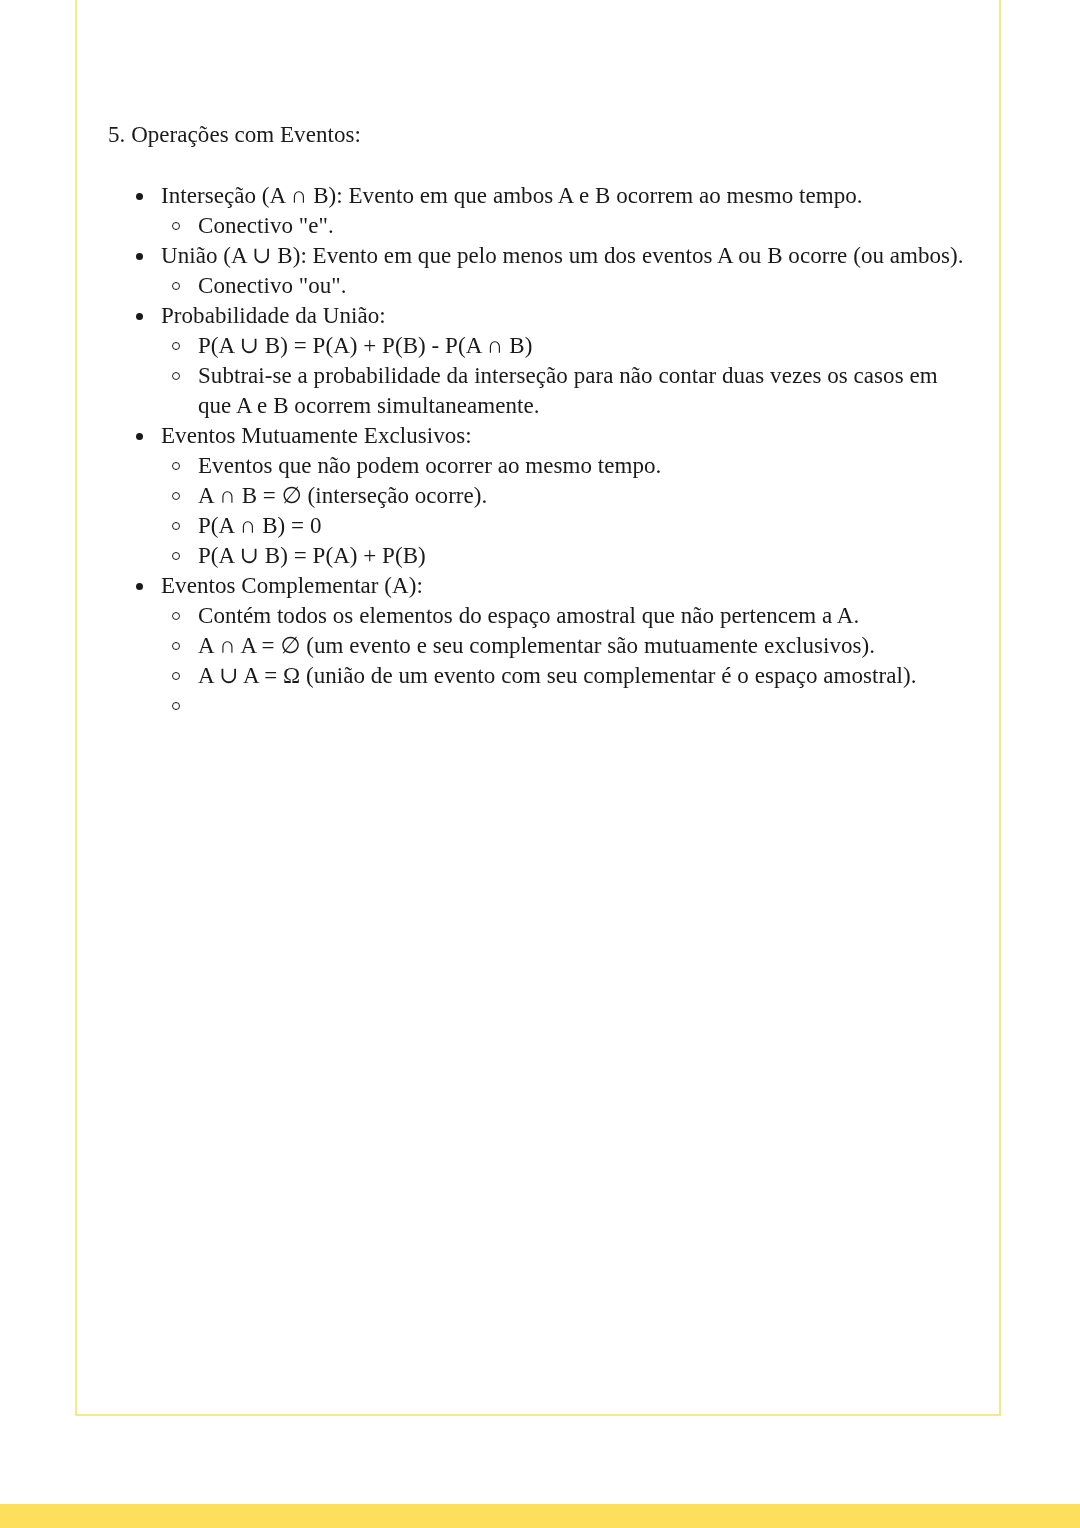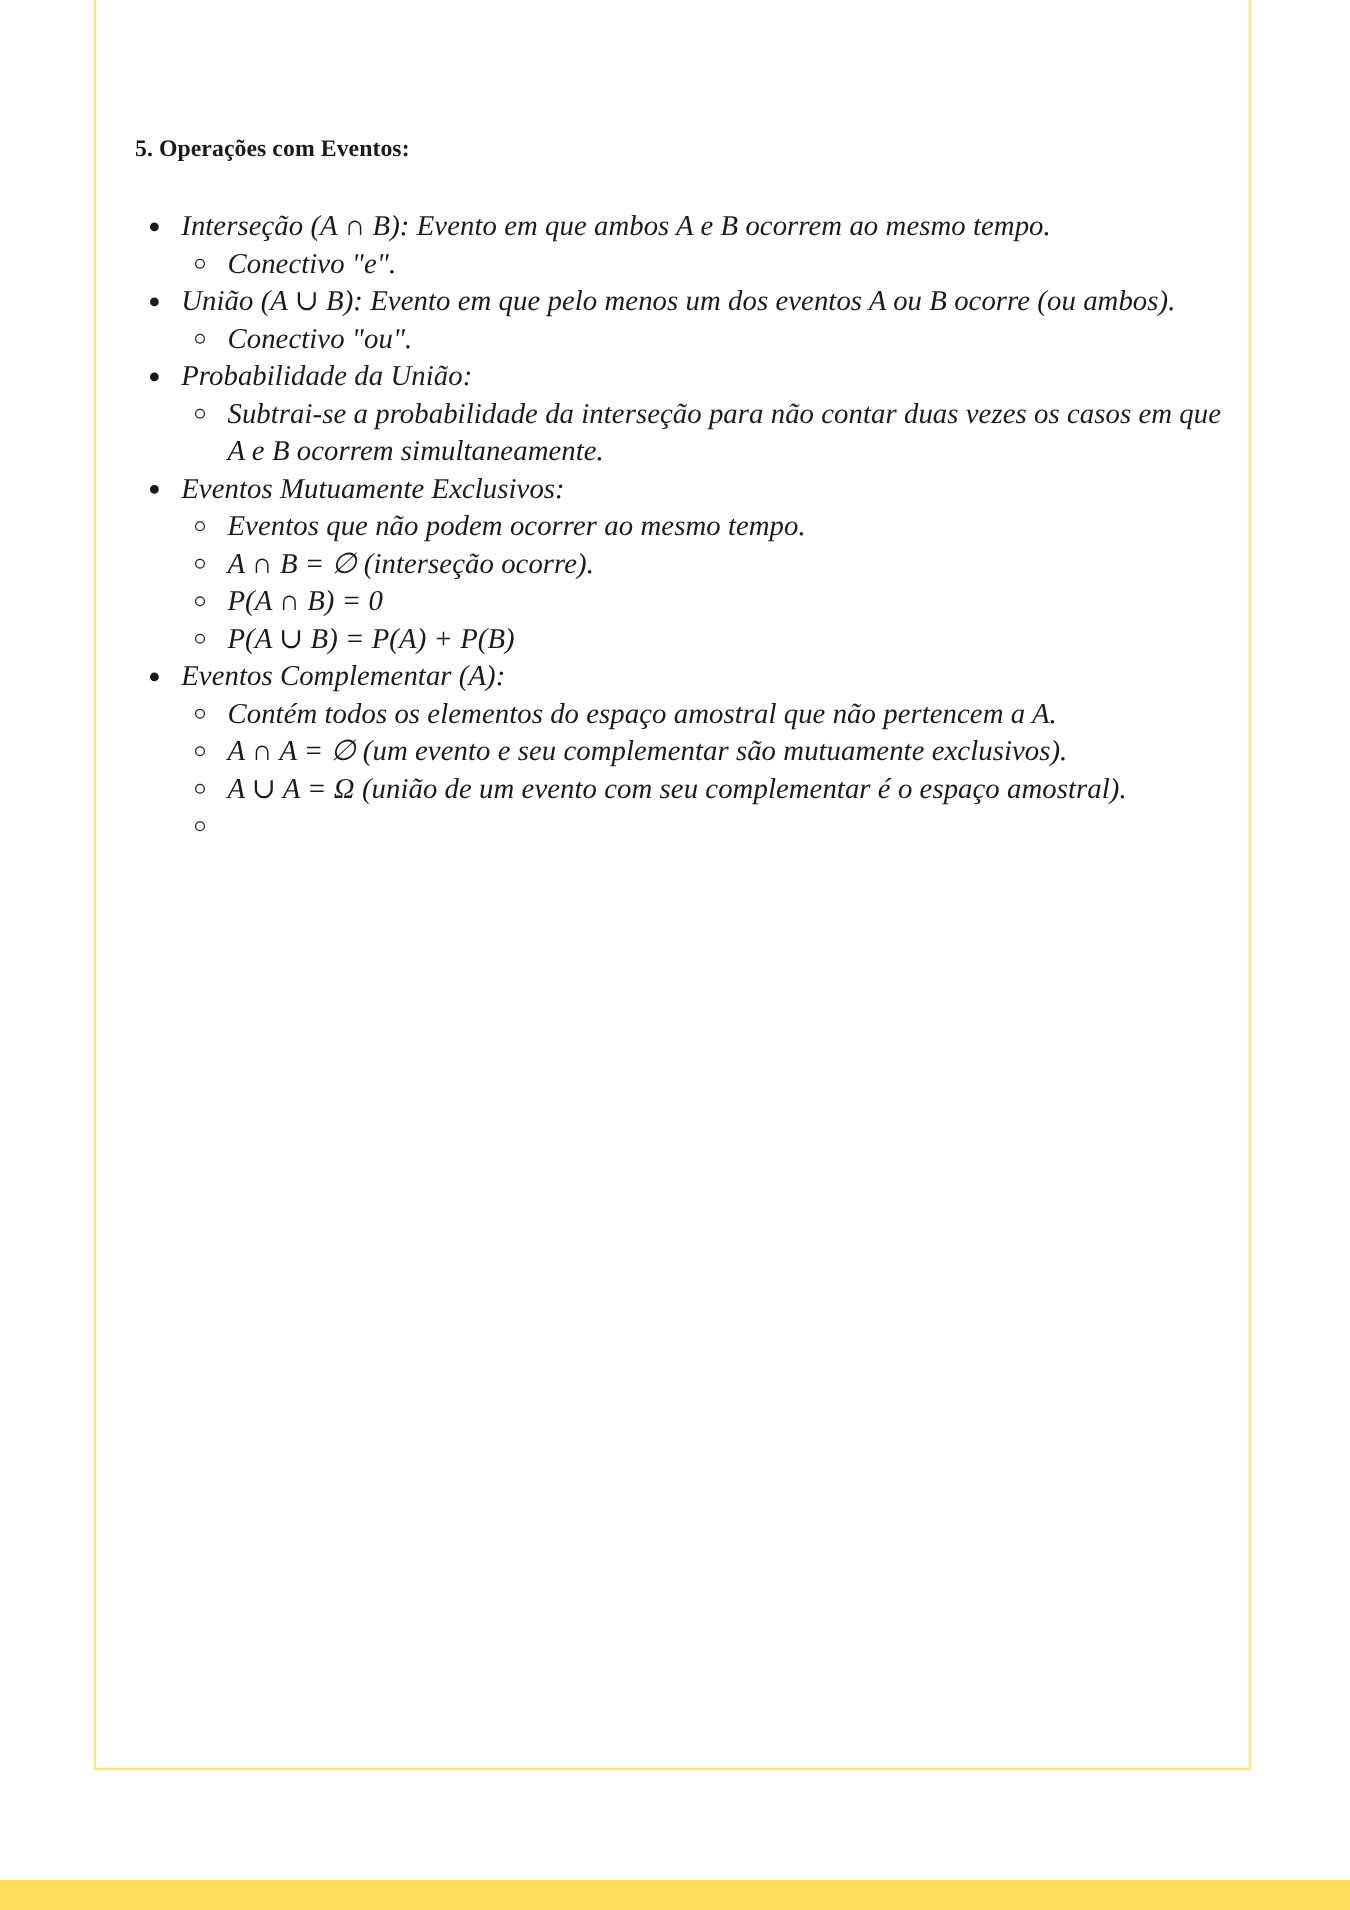--- a/index.html
+++ b/index.html
@@ -30,30 +30,29 @@
       position: absolute;
       left: 108px;
       top: 104px;
       width: 880px;
       font-family: "Liberation Serif", "DejaVu Serif", serif;
       font-size: 23px;
       line-height: 30px;
       letter-spacing: 0.05px;
     }
     .section-title {
-      font-weight: bold;
-      font-size: 19px;
-      margin: 0 0 30px 0;
+      font-weight: normal;
+      font-size: 23px;
+      margin: 15px 0 30px 0;
       line-height: 32px;
     }
     ul.level-1 {
       list-style: none;
-      margin: 0;
+      margin: 16px;
       padding: 0 0 0 37px;
-      font-style: italic;
     }
     ul.level-1 > li {
       position: relative;
     }
     ul.level-1 > li > .bullet {
       position: absolute;
       left: -25px;
       top: 12px;
       width: 7px;
       height: 7px;
@@ -109,20 +108,21 @@
       <span>União (A ∪ B): Evento em que pelo menos um dos eventos A ou B ocorre (ou ambos).</span>
       <ul class="level-2">
         <li><span class="bullet"></span><span>Conectivo "ou".</span></li>
       </ul>
     </li>
 
     <li>
       <span class="bullet"></span>
       <span>Probabilidade da União:</span>
       <ul class="level-2">
+        <li><span class="bullet"></span><span>P(A ∪ B) = P(A) + P(B) - P(A ∩ B)</span></li>
         <li><span class="bullet"></span><span>Subtrai-se a probabilidade da interseção para não contar duas vezes os casos em que A e B ocorrem simultaneamente.</span></li>
       </ul>
     </li>
 
     <li>
       <span class="bullet"></span>
       <span>Eventos Mutuamente Exclusivos:</span>
       <ul class="level-2">
         <li><span class="bullet"></span><span>Eventos que não podem ocorrer ao mesmo tempo.</span></li>
         <li><span class="bullet"></span><span>A ∩ B = ∅ (interseção ocorre).</span></li>

